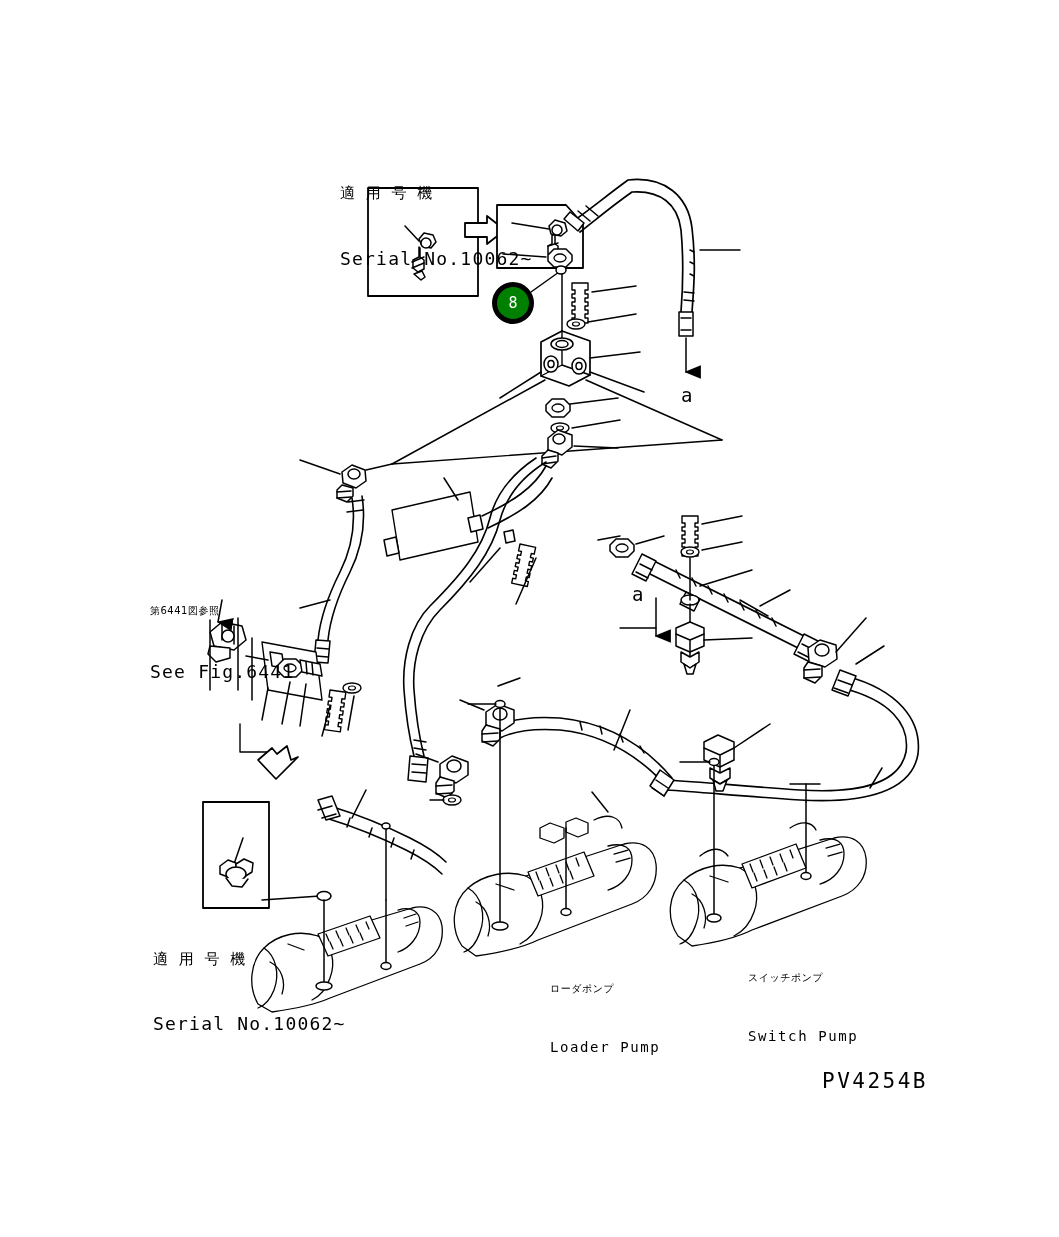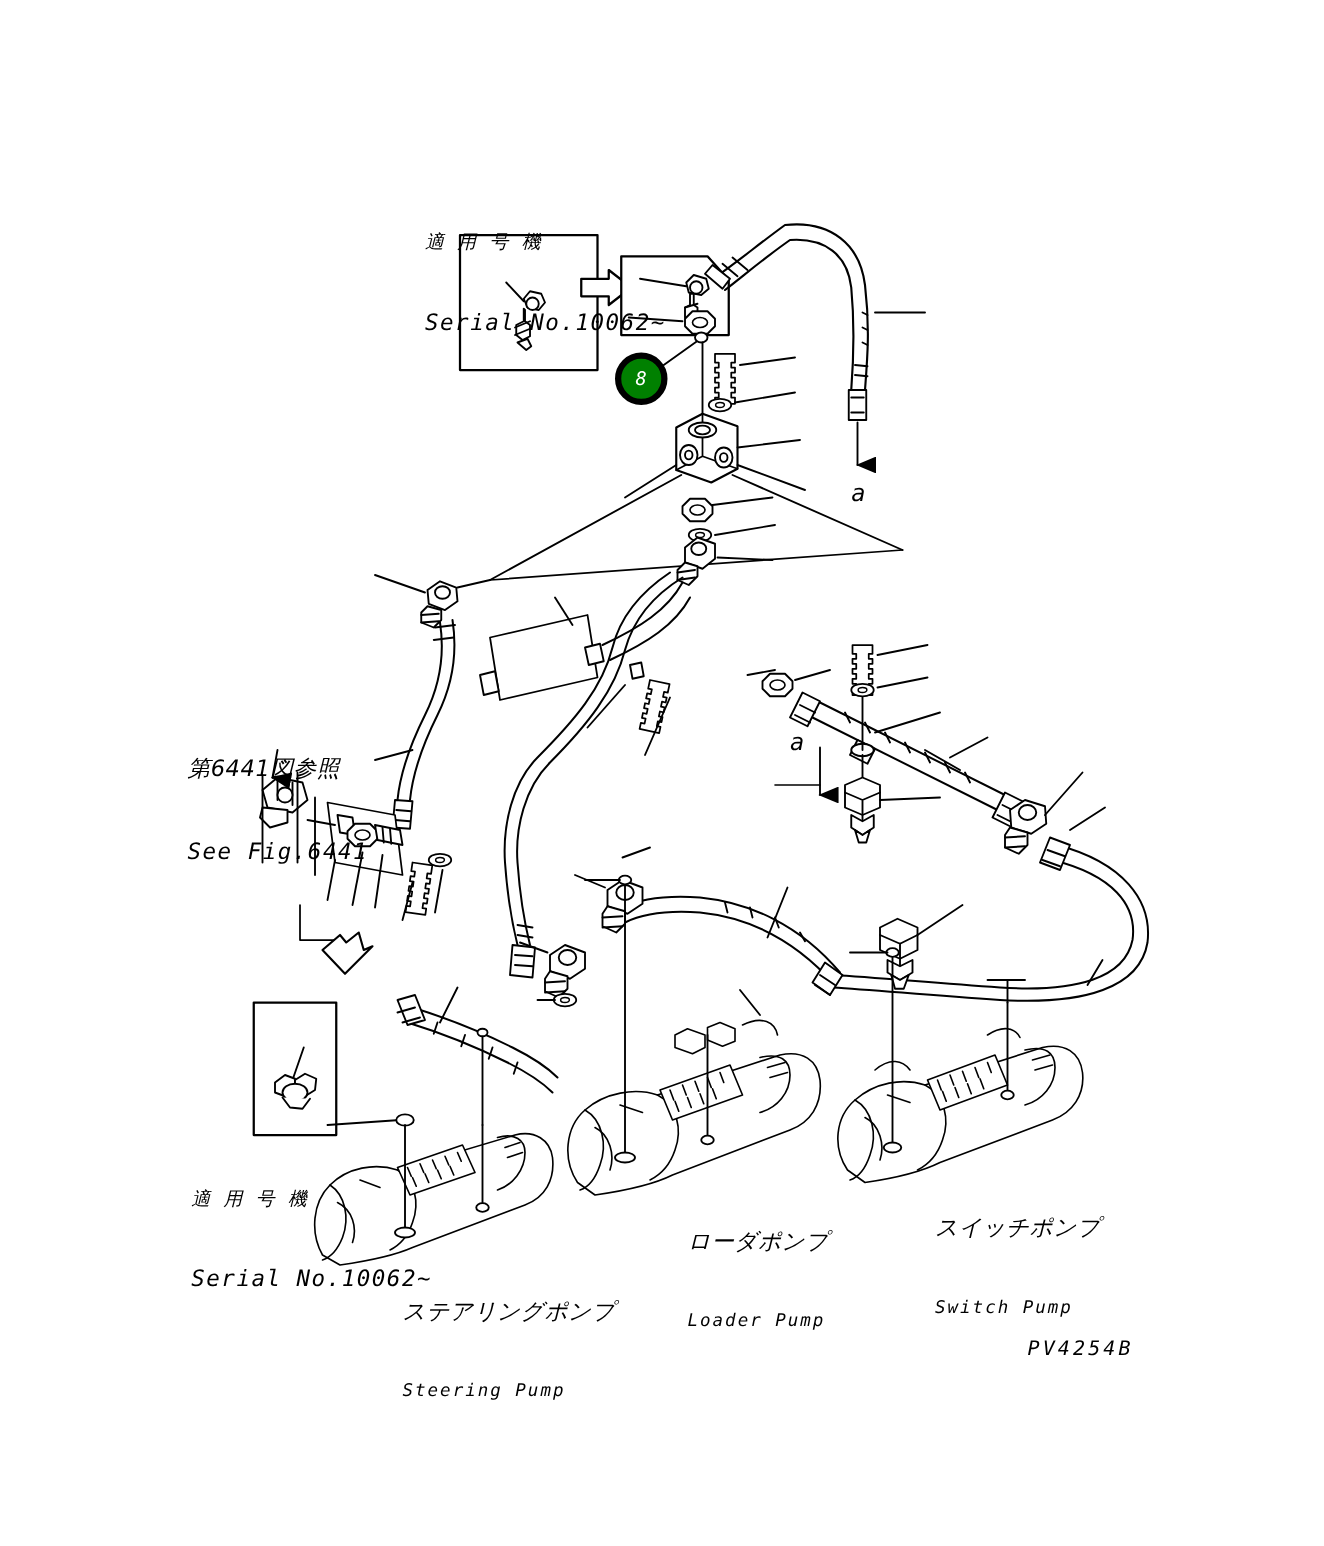--- a/index.html
+++ b/index.html
@@ -15,21 +15,20 @@
     overflow: hidden;
     font-family: "DejaVu Sans Mono", monospace;
     color: #000000;
   }
 
   .stage {
     position: absolute;
     left: 0; top: 0;
     width: 1059px;
     height: 1237px;
-    font-style: italic;
   }
 
   svg.art {
     position: absolute;
     left: 0; top: 0;
     width: 1059px;
     height: 1237px;
     display: block;
   }
 
@@ -40,21 +39,21 @@
     color: #000;
     line-height: 1.32;
   }
   .lbl-jp {
     font-family: "DejaVu Sans", sans-serif;
     font-size: 15px;
     letter-spacing: 3px;
   }
   .lbl-jp-tight {
     font-family: "DejaVu Sans", sans-serif;
-    font-size: 18px;
+    font-size: 10px;
     letter-spacing: 0.5px;
   }
   .lbl-en {
     font-family: "DejaVu Sans Mono", monospace;
     font-size: 18px;
     letter-spacing: 1.2px;
   }
   .lbl-en-sm {
     font-family: "DejaVu Sans Mono", monospace;
     font-size: 14px;
@@ -75,21 +74,21 @@
   
   .pump-caption { text-align: left; }
   #caption-steering { left: 322px; top: 996px; }
   #caption-loader   { left: 550px; top: 940px; }
   #caption-switch   { left: 748px; top: 929px; }
 
   
   #figure-code {
     left: 822px; top: 1068px;
     font-family: "DejaVu Sans Mono", monospace;
-    font-size: 16px;
+    font-size: 21px;
     letter-spacing: 2.5px;
   }
 
   
   .marker-a {
     position: absolute;
     font-family: "DejaVu Sans Mono", monospace;
     font-size: 19px;
     color: #000;
   }
@@ -519,24 +518,20 @@
   <div class="lbl" id="note-seefig">
     <div class="lbl-jp-tight">第6441図参照</div>
     <div class="lbl-en">See Fig.6441</div>
   </div>
 
   <div class="lbl" id="note-serial-bottom">
     <div class="lbl-jp">適 用 号 機</div>
     <div class="lbl-en">Serial No.10062~</div>
   </div>
 
-  <div class="lbl pump-caption" id="caption-steering">
-    <div class="lbl-jp-tight">ステアリングポンプ</div>
-    <div class="lbl-en-sm">Steering Pump</div>
-  </div>
 
   <div class="lbl pump-caption" id="caption-switch">
     <div class="lbl-jp-tight">スイッチポンプ</div>
     <div class="lbl-en-sm">Switch Pump</div>
   </div>
 
   <div class="lbl pump-caption" id="caption-loader">
     <div class="lbl-jp-tight">ローダポンプ</div>
     <div class="lbl-en-sm">Loader Pump</div>
   </div>

